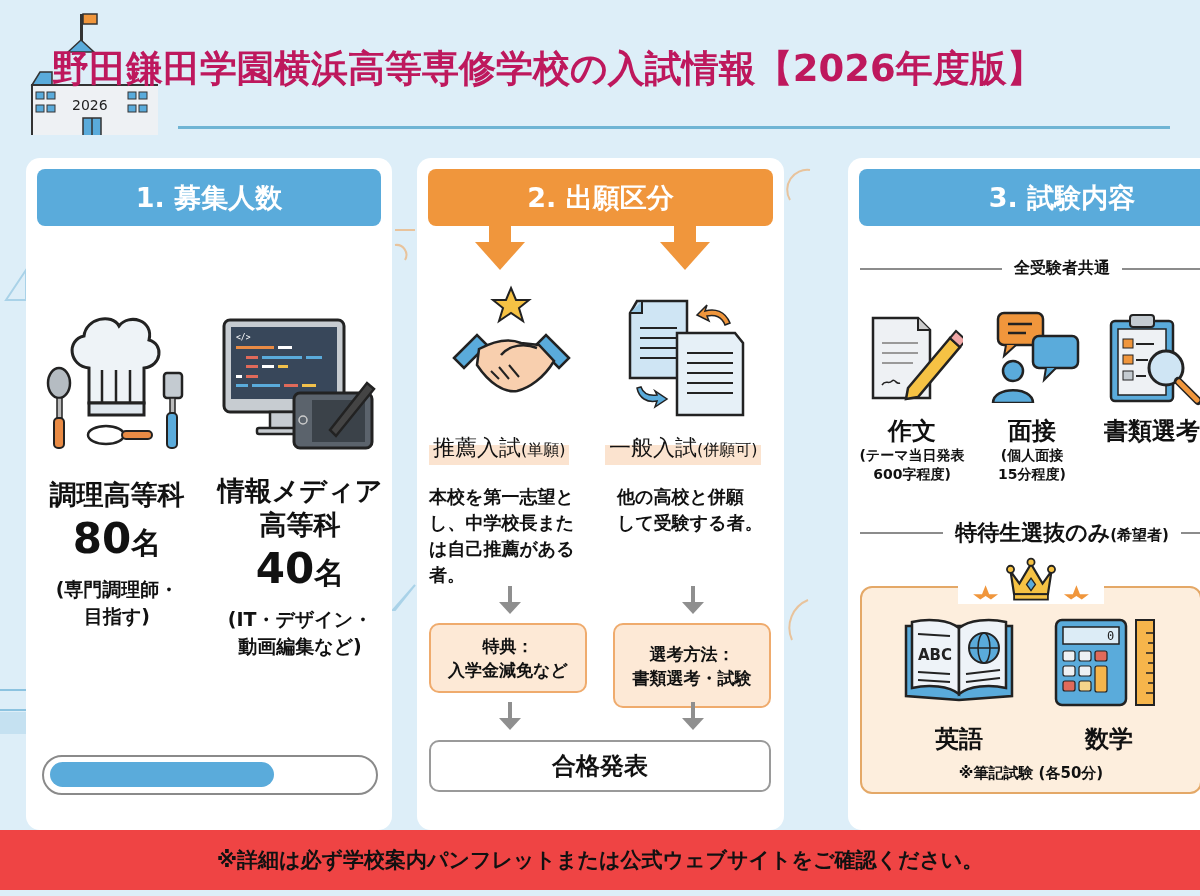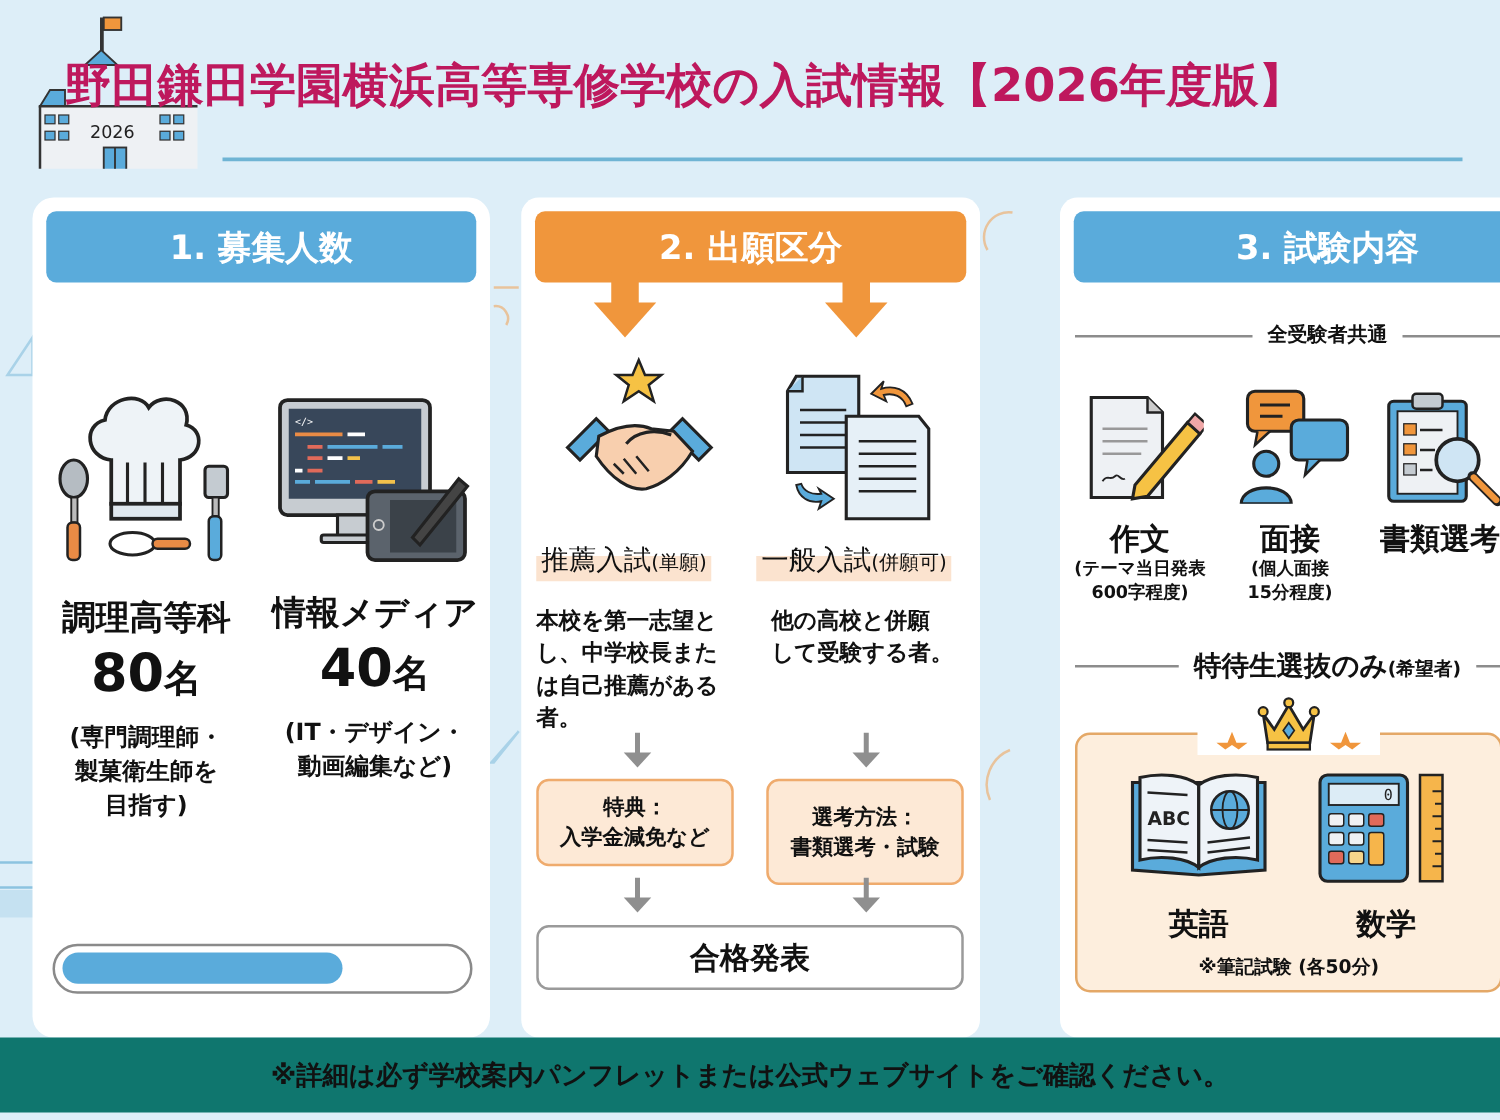--- a/index.html
+++ b/index.html
@@ -19,21 +19,21 @@
     font-size: 37px; font-weight: bold; letter-spacing: 0px; color: #be185d;
     white-space: nowrap;
   }
   .title-rule { position: absolute; left: 178px; top: 126px; width: 992px; height: 3px; background: #6fb4d4; }
 
   
   .card {
     position: absolute; top: 158px; height: 672px; background: #fff;
     border-radius: 14px;
   }
-  .card1 { left: 26px; width: 366px; border-radius: 17px; }
+  .card1 { left: 26px; width: 366px; }
   .card2 { left: 417px; width: 367px; }
   .card3 { left: 848px; width: 428px; }
   .card-head {
     position: absolute; left: 11px; right: 11px; top: 11px; height: 57px;
     border-radius: 8px; color: #fff; font-weight: bold; font-size: 27px;
     display: flex; align-items: center; justify-content: center;
   }
   .head-blue { background: #5aabdb; }
   .head-orange { background: #f0963c; }
 
@@ -85,21 +85,21 @@
   .exam-note { font-size: 14px; line-height: 19px; font-weight: bold; }
   .special-box {
     position: absolute; left: 12px; top: 428px; width: 342px; height: 208px;
     background: #fdeedd; border: 2.5px solid #e4a867; border-radius: 12px;
   }
   .special-note { position: absolute; left: 0; right: 0; top: 176px; text-align: center; font-size: 15px; font-weight: bold; }
 
   
   .footer {
     position: absolute; left: 0; top: 830px; width: 1200px; height: 60px;
-    background: #0f766e; display: flex; align-items: center; justify-content: center;
+    background: #ef4444; display: flex; align-items: center; justify-content: center;
     font-size: 21px; font-weight: bold; color: #111;
   }
 </style>
 </head>
 <body>
 
 <svg class="bg-deco" width="1200" height="896" style="left:0;top:0;">
   <path d="M6 300 L26 270 L26 300 Z" fill="none" stroke="#a9d2e8" stroke-width="2"></path>
   <path d="M395 230 L415 230" stroke="#e8c39c" stroke-width="2"></path>
   <path d="M395 245 A10 10 0 0 1 405 260" fill="none" stroke="#e8c39c" stroke-width="2"></path>
@@ -179,28 +179,28 @@
     <rect x="90" y="82" width="53" height="42" fill="#3b4249"></rect>
     <circle cx="81" cy="102" r="4" fill="none" stroke="#ccc" stroke-width="1.5"></circle>
     <path d="M108 112 L145 65 L152 71 L114 118 Z" fill="#444" stroke="#222" stroke-width="2.5"></path>
   </svg>
 
   <div class="dept" style="left:6px;top:320px;width:170px;">
     <div class="dept-name">調理高等科</div>
     <div class="dept-count"><span>80</span><span class="unit">名</span></div>
     <div class="dept-note">
       <div>(専門調理師・</div>
-      <div>製菓衛生師を</div>
       <div>目指す)</div>
     </div>
   </div>
 
   <div class="dept" style="left:186px;top:316px;width:176px;">
     <div class="dept-name">
       <div>情報メディア</div>
+      <div>高等科</div>
     </div>
     <div class="dept-count"><span>40</span><span class="unit">名</span></div>
     <div class="dept-note">
       <div>(IT・デザイン・</div>
       <div>動画編集など)</div>
     </div>
   </div>
 
   <div class="progress">
     <div class="progress-fill" style="width: 224px;"></div>

